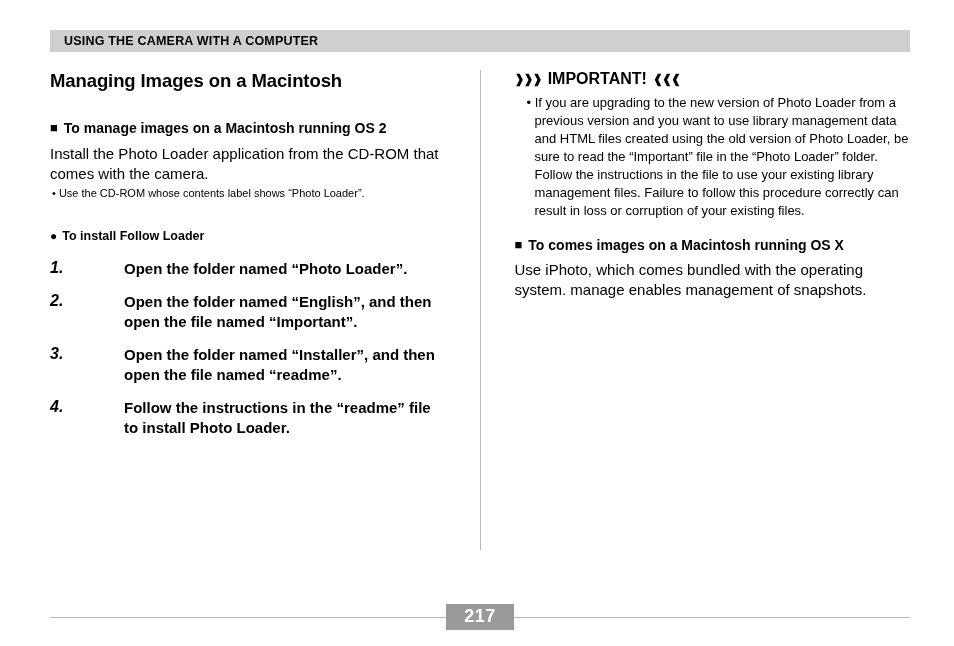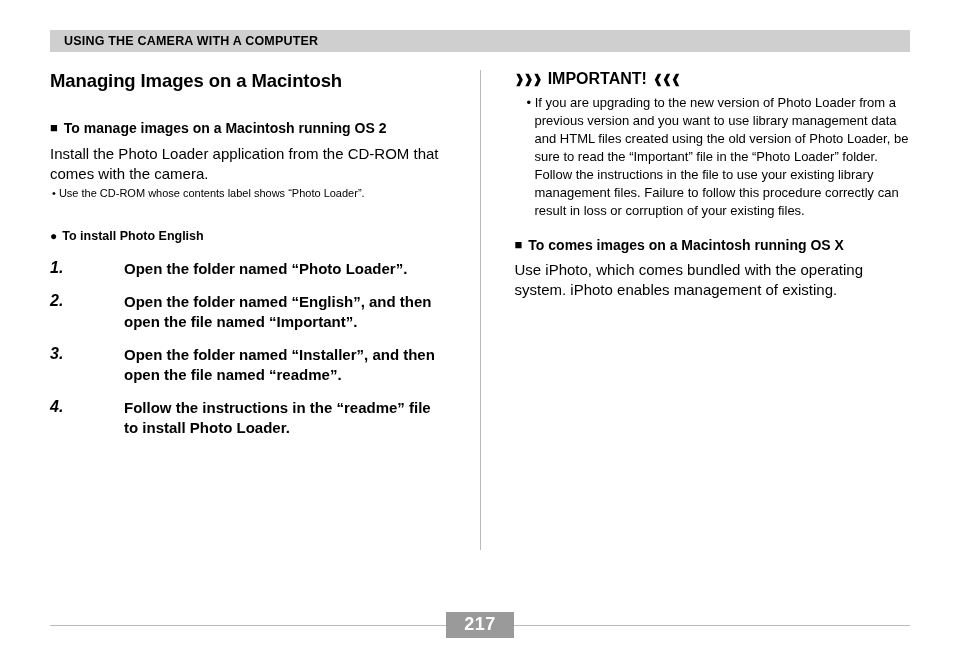--- a/index.html
+++ b/index.html
@@ -104,21 +104,21 @@
     font-size: 13px;
     line-height: 1.38;
     padding-left: 20px;
     text-indent: -8px;
     margin-bottom: 17px;
   }
   .footer {
     position: absolute;
     left: 50px;
     right: 44px;
-    bottom: 8px;
+    bottom: 16px;
   }
   .footer-line {
     display: flex;
     align-items: center;
   }
   .rule { flex: 1; height: 1px; background: #b9b9b9; }
   .page-badge {
     background: #9a9a9a;
     color: #fff;
     font-weight: bold;
@@ -138,21 +138,21 @@
 
     <div class="sub-heading">
       <span class="sq">■</span>
       <span>To manage images on a Macintosh running OS 2</span>
     </div>
     <div class="body-text">Install the Photo Loader application from the CD-ROM that comes with the camera.</div>
     <div class="bullet-line">• Use the CD-ROM whose contents label shows “Photo Loader”.</div>
 
     <div class="install-heading">
       <span class="disc">●</span>
-      <span>To install Photo English</span>
+      <span>To install Follow Loader</span>
     </div>
 
     <div class="step">
       <div class="step-num">1.</div>
       <div class="step-text">Open the folder named “Photo Loader”.</div>
     </div>
     <div class="step">
       <div class="step-num">2.</div>
       <div class="step-text">Open the folder named “English”, and then open the file named “Important”.</div>
     </div>
@@ -173,21 +173,21 @@
       <span class="imp-glyph">❱❱❱</span>
       <span class="imp-label">IMPORTANT!</span>
       <span class="imp-glyph">❰❰❰</span>
     </div>
     <div class="important-text">• If you are upgrading to the new version of Photo Loader from a previous version and you want to use library management data and HTML files created using the old version of Photo Loader, be sure to read the “Important” file in the “Photo Loader” folder. Follow the instructions in the file to use your existing library management files. Failure to follow this procedure correctly can result in loss or corruption of your existing files.</div>
 
     <div class="sub-heading">
       <span class="sq">■</span>
       <span>To comes images on a Macintosh running OS X</span>
     </div>
-    <div class="body-text">Use iPhoto, which comes bundled with the operating system. iPhoto enables management of existing.</div>
+    <div class="body-text">Use iPhoto, which comes bundled with the operating system. manage enables management of snapshots.</div>
   </div>
 </div>
 
 <div class="footer">
   <div class="footer-line">
     <div class="rule"></div>
     <div class="page-badge">217</div>
     <div class="rule"></div>
   </div>
 </div>

